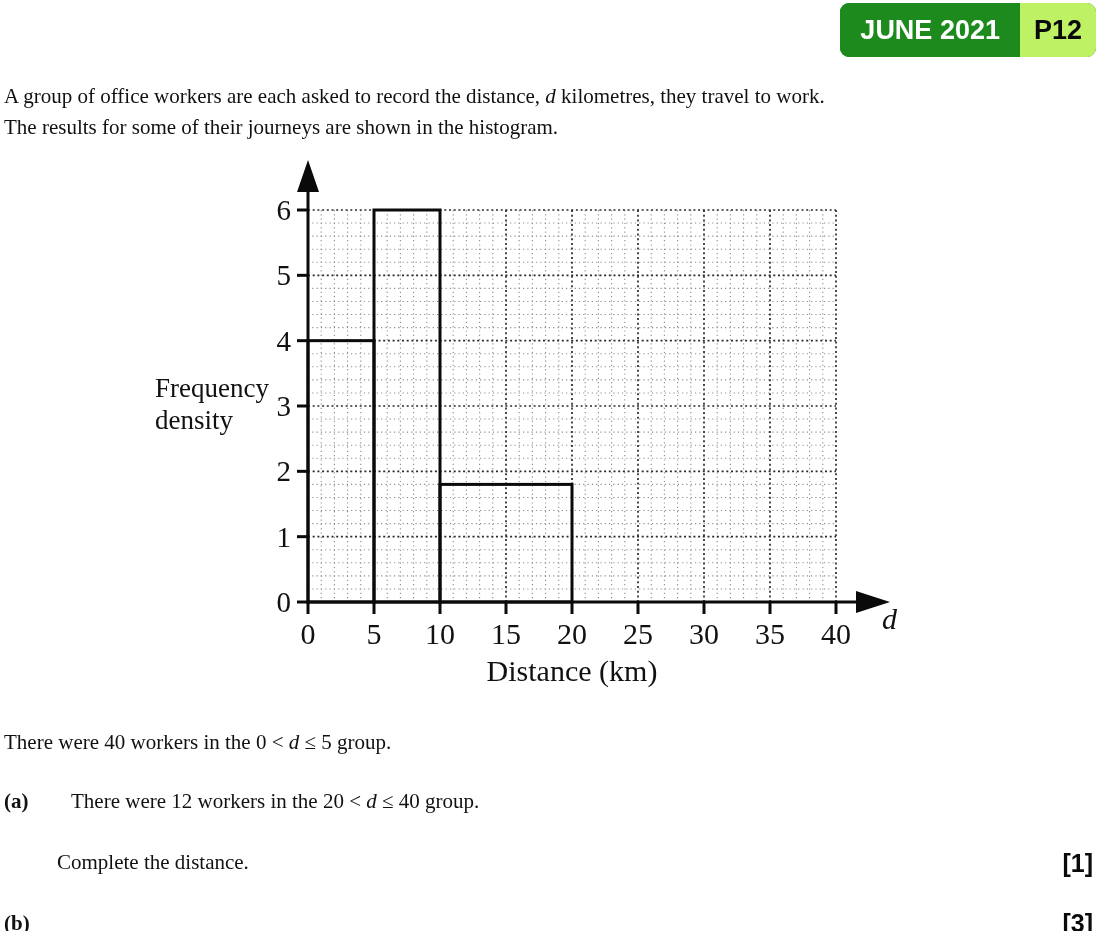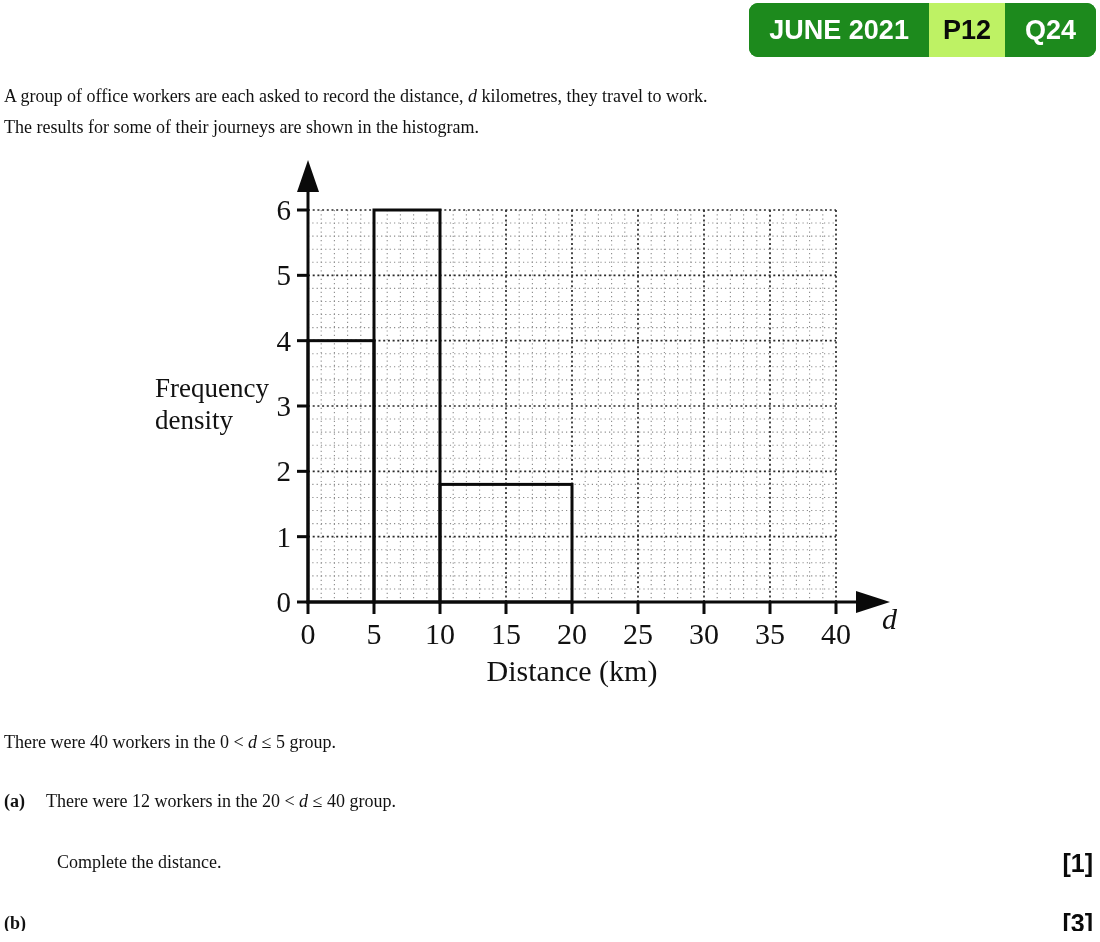--- a/index.html
+++ b/index.html
@@ -9,25 +9,25 @@
 
   
   .badge{position:absolute;top:3px;right:4px;height:54px;display:flex;align-items:stretch;
          border-radius:9px;overflow:hidden;background:var(--badge-green);
          font-family:"Liberation Sans","DejaVu Sans",sans-serif;font-weight:700;font-size:27px;}
   .badge .seg{display:flex;align-items:center;}
   .badge .seg.green{background:var(--badge-green);color:#fff;padding:0 20px;}
   .badge .seg.white{background:#bef264;color:#0a0a0a;padding:0 14px;}
 
   
-  .line{position:absolute;font-size:18px;line-height:31px;white-space:nowrap;color:var(--ink);}
+  .line{position:absolute;font-size:21px;line-height:31px;white-space:nowrap;color:var(--ink);}
   .intro{left:4px;top:81px;}
   .statement{left:4px;top:727px;}
   .row-a-label{left:4px;top:786px;font-weight:700;}
-  .row-a-text{left:46px;top:786px;}
+  .row-a-text{left:71px;top:786px;}
   .row-complete{left:57px;top:847px;}
   .row-b-label{left:4px;top:908px;font-weight:700;}
   .row-b-text{left:57px;top:908px;}
   .marks{position:absolute;right:7px;font-family:"Liberation Sans","DejaVu Sans",sans-serif;
          font-weight:700;font-size:25px;color:#0a0a0a;}
   .marks-1{top:849px;}
   .marks-3{top:909px;}
   .dvar{font-style:italic;}
 
   
@@ -38,23 +38,20 @@
 <body>
 
 <div id="page">
 
   <div class="badge">
     <div class="seg green">
       <span>JUNE 2021</span>
     </div>
     <div class="seg white">
       <span>P12</span>
-    </div>
-    <div class="seg green">
-      <span>Q24</span>
     </div>
   </div>
 
   <div class="line intro">
     <div><span>A group of office workers are each asked to record the distance, </span><span class="dvar">d</span><span> kilometres, they travel to work.</span></div>
     <div>The results for some of their journeys are shown in the histogram.</div>
   </div>
 
   <svg id="histogram-svg" class="chart" width="1100" height="560">
       <g stroke="#8c8c8c" stroke-width="1.1" stroke-dasharray="1.2 3.1">

